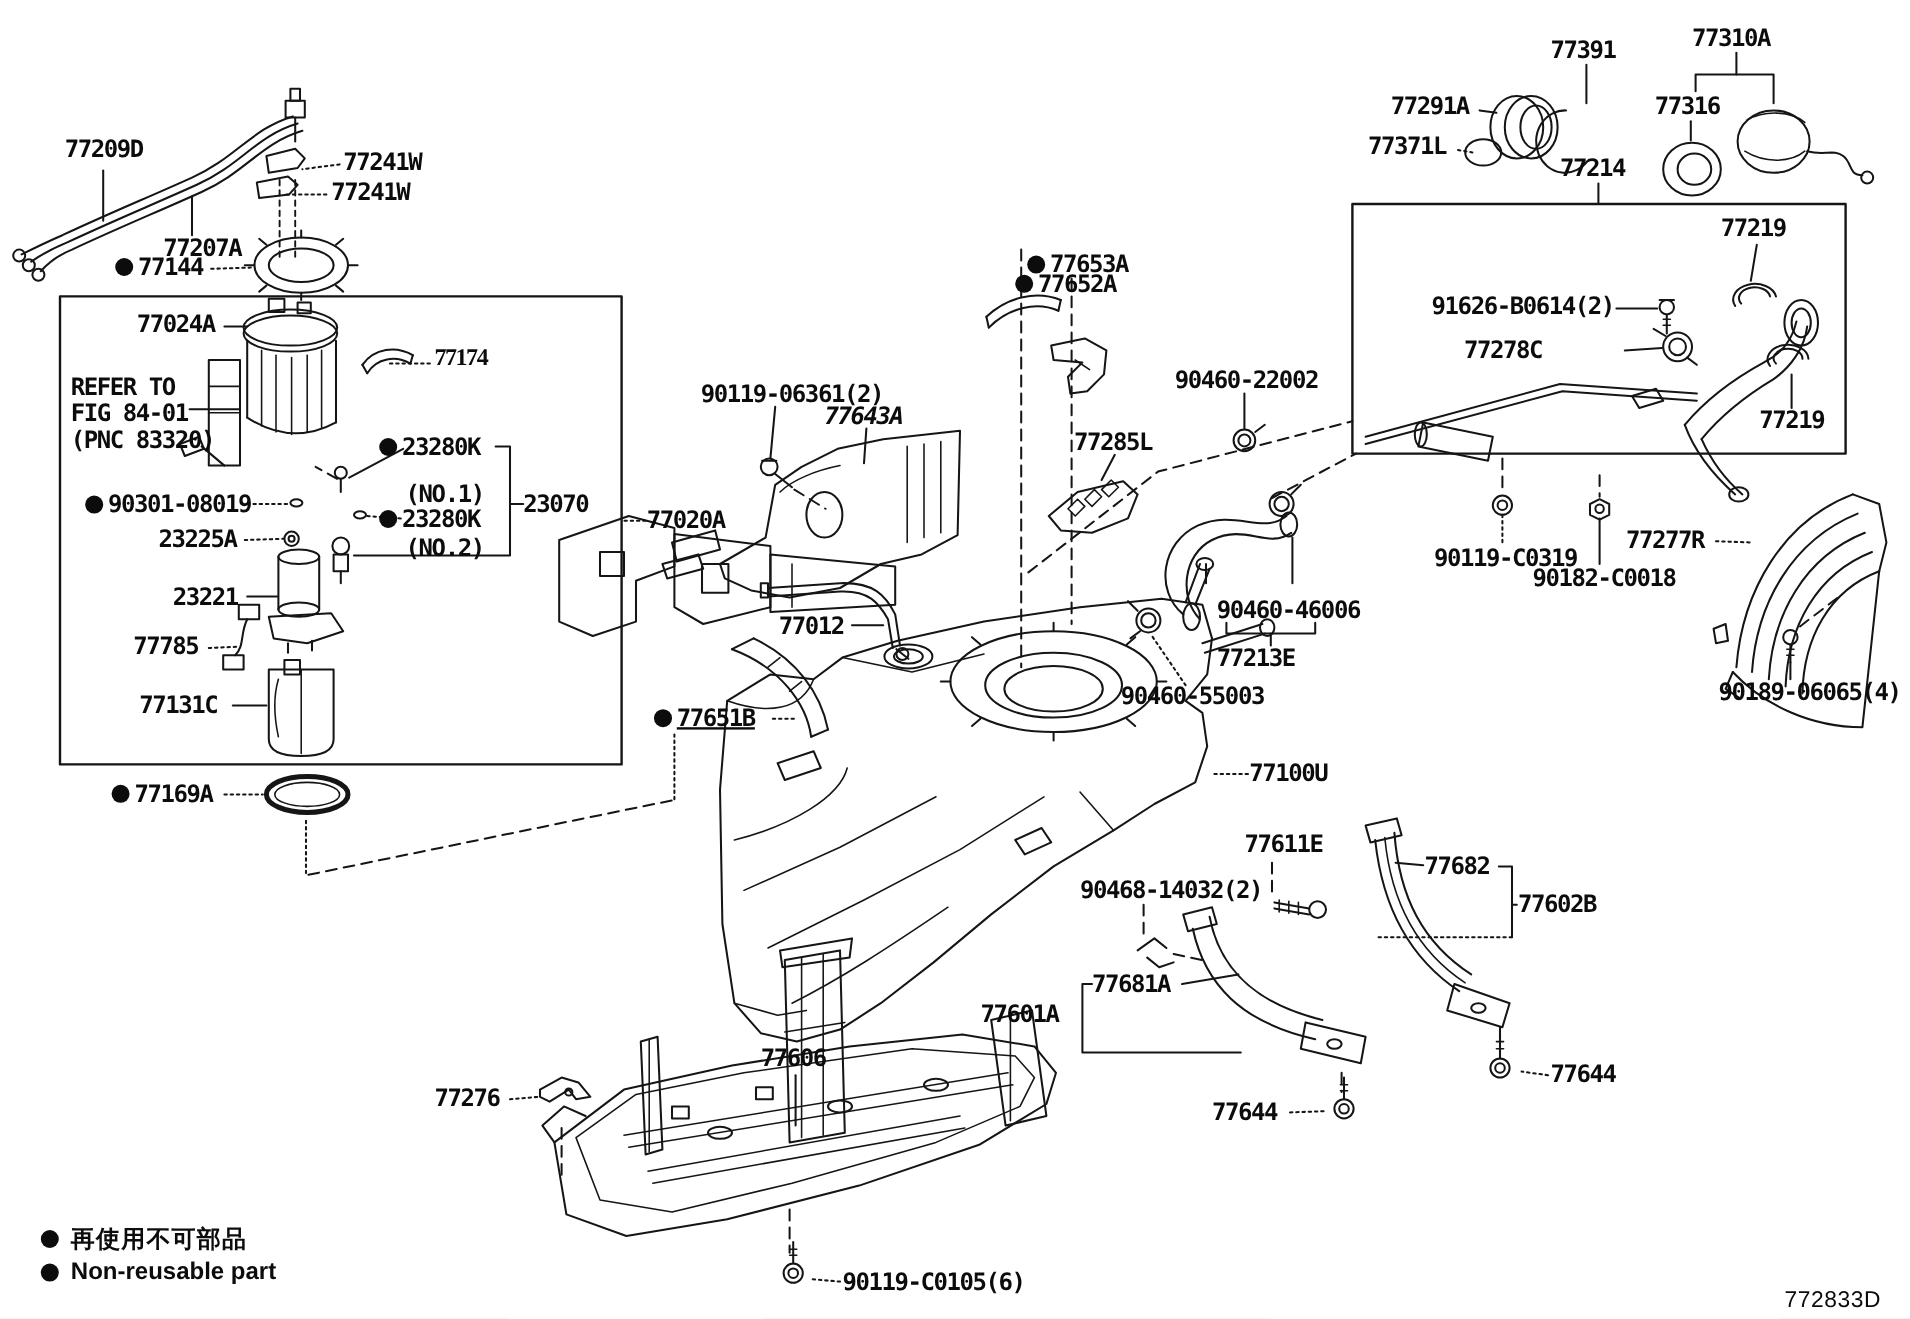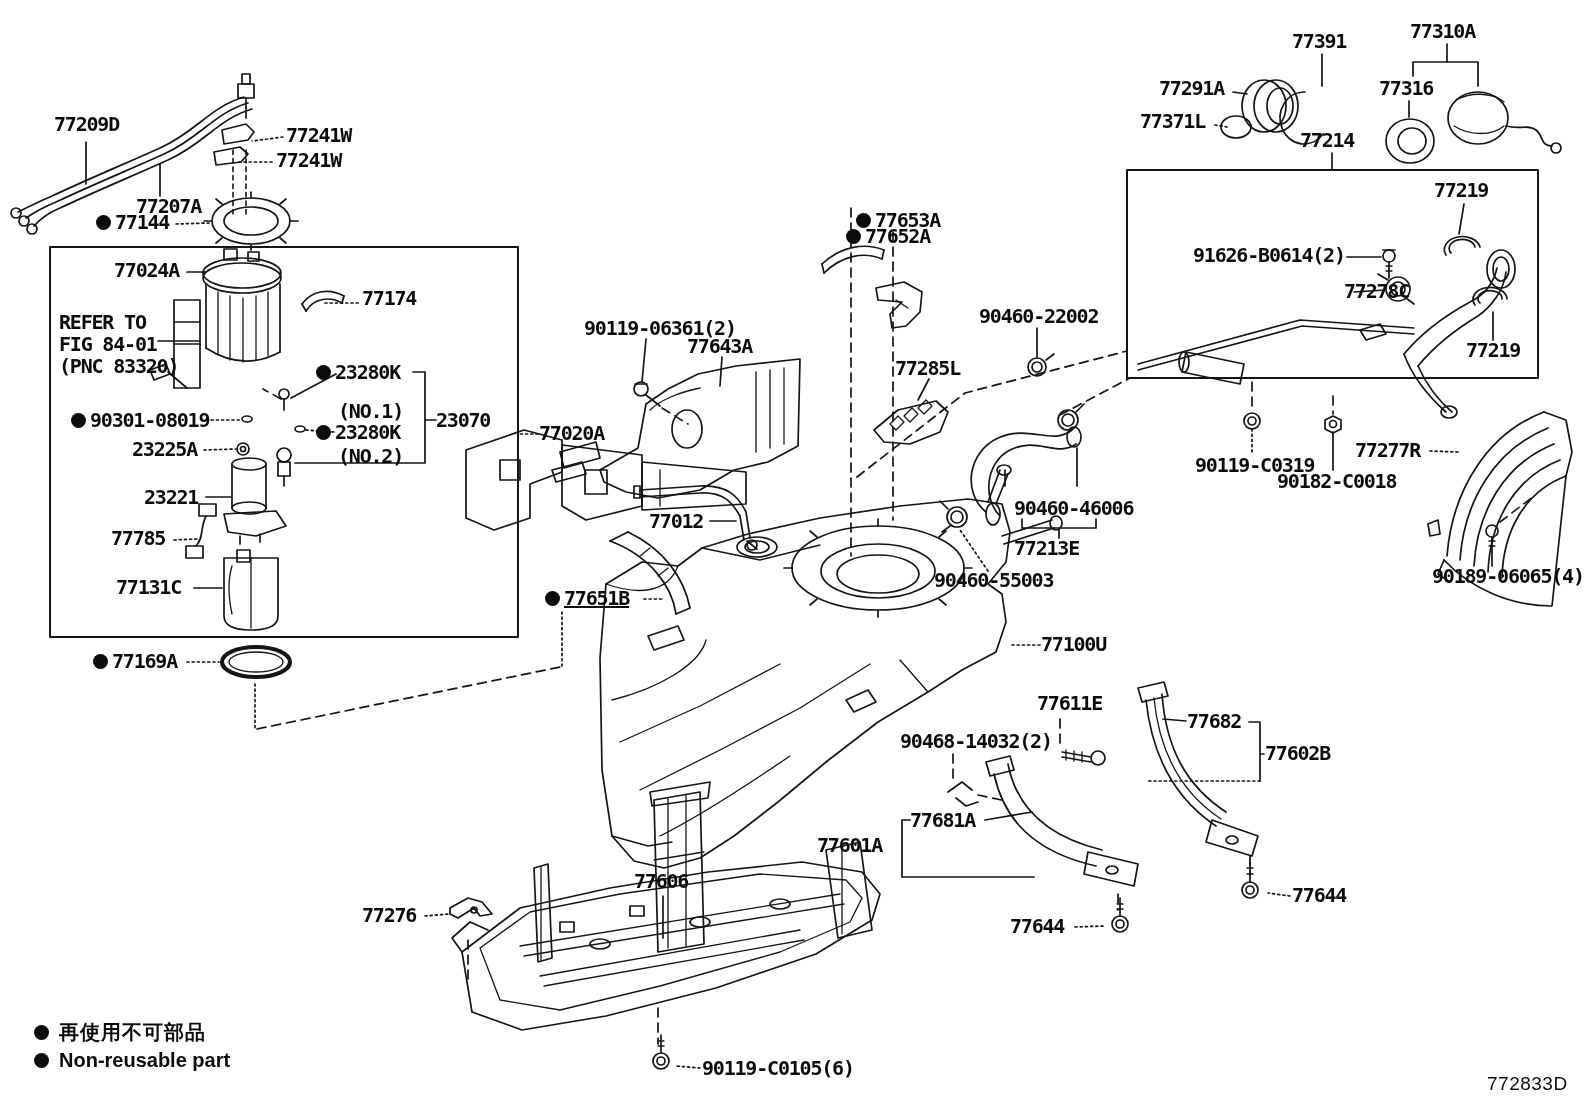--- a/index.html
+++ b/index.html
@@ -462,21 +462,21 @@
       </div>
       <div class="plabel" style="left: 59px; top: 312px;">
         <span>REFER TO</span>
       </div>
       <div class="plabel" style="left: 59px; top: 334px;">
         <span>FIG 84-01</span>
       </div>
       <div class="plabel" style="left: 59px; top: 356px;">
         <span>(PNC 83320)</span>
       </div>
-      <div class="plabel" style="left: 362px; top: 288px;">
+      <div class="plabel" style="left: 362px; top: 288px; font-family: Liberation Serif, serif;">
         <span>77174</span>
       </div>
       <div class="plabel" style="left: 316px; top: 362px;">
         <span class="bdot"></span>
         <span>23280K</span>
       </div>
       <div class="plabel" style="left: 338px; top: 385px; margin-top: 16px;">
         <span>(NO.1)</span>
       </div>
       <div class="plabel" style="left: 71px; top: 410px;">
@@ -505,21 +505,21 @@
       <div class="plabel" style="left: 116px; top: 577px;">
         <span>77131C</span>
       </div>
       <div class="plabel" style="left: 93px; top: 651px;">
         <span class="bdot"></span>
         <span>77169A</span>
       </div>
       <div class="plabel" style="left: 584px; top: 318px; text-align: center;">
         <span>90119-06361(2)</span>
       </div>
-      <div class="plabel" style="left: 687px; top: 336px;">
+      <div class="plabel" style="left: 687px; top: 336px; font-style: italic;">
         <span>77643A</span>
       </div>
       <div class="plabel" style="left: 539px; top: 423px;">
         <span>77020A</span>
       </div>
       <div class="plabel" style="left: 846px; top: 186px; margin-top: 40px;">
         <span class="bdot"></span>
         <span>77652A</span>
       </div>
       <div class="plabel" style="left: 856px; top: 210px;">
@@ -601,21 +601,21 @@
       </div>
       <div class="plabel" style="left: 1300px; top: 130px; align-items: flex-end;">
         <span>77214</span>
       </div>
       <div class="plabel" style="left: 1434px; top: 180px;">
         <span>77219</span>
       </div>
       <div class="plabel" style="left: 1193px; top: 245px;">
         <span>91626-B0614(2)</span>
       </div>
-      <div class="plabel" style="left: 1344px; top: 281px;">
+      <div class="plabel" style="left: 1220px; top: 281px;">
         <span>77278C</span>
       </div>
       <div class="plabel" style="left: 1466px; top: 340px;">
         <span>77219</span>
       </div>
       <div class="plabel" style="left: 1195px; top: 455px;">
         <span>90119-C0319</span>
       </div>
       <div class="plabel" style="left: 1277px; top: 471px;">
         <span>90182-C0018</span>

